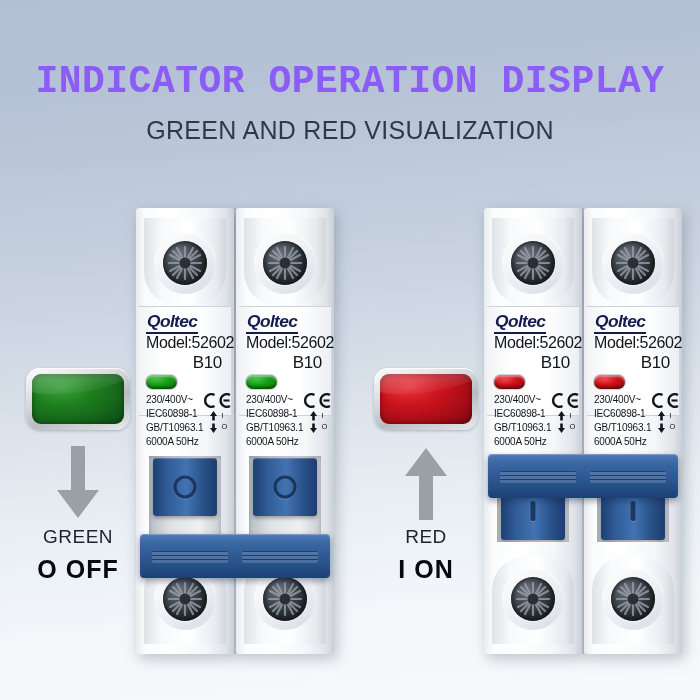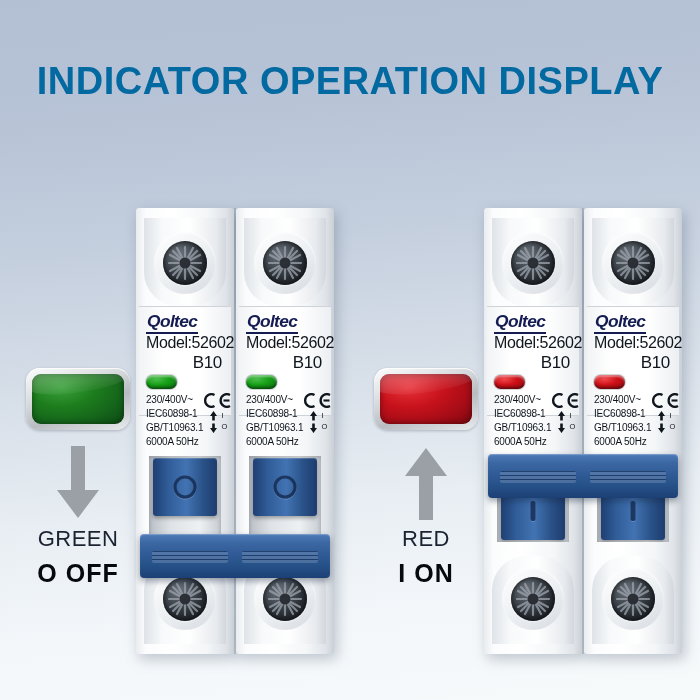--- a/index.html
+++ b/index.html
@@ -23,23 +23,24 @@
   
   .header {
     position: absolute;
     top: 62px; left: 0; width: 700px;
     text-align: center;
   }
   .title {
     font-size: 38px;
     font-weight: 700;
     letter-spacing: 0.5px;
-    color: #0369a1;
+    color: #8b5cf6;
     line-height: 1.05;
     white-space: nowrap;
+    font-family: Liberation Mono, monospace;
   }
   .subtitle {
     margin-top: 14px;
     font-size: 25px;
     font-weight: 400;
     letter-spacing: 0.3px;
     color: #30394a;
     white-space: nowrap;
   }
 
@@ -79,21 +80,21 @@
     left: -12%; top: -38%;
     width: 128%; height: 74%;
     background: linear-gradient(to bottom, rgba(255,255,255,.40), rgba(255,255,255,.04));
     transform: rotate(-9deg);
     border-radius: 50% 50% 46% 46%;
   }
 
   .arrow { margin: 16px auto 0; width: 46px; height: 74px; display: block; }
   .state-color {
     margin-top: 6px;
-    font-size: 22px;
+    font-size: 19px;
     letter-spacing: .5px;
     color: #1b2330;
   }
   .state-mode {
     margin-top: 7px;
     font-size: 25px;
     font-weight: 700;
     letter-spacing: 1px;
     color: #06090e;
   }
@@ -297,20 +298,21 @@
     left: 98px;
     background: linear-gradient(to bottom, rgba(120,130,145,.30), rgba(150,160,172,.50));
     z-index: 3;
   }
 </style>
 </head>
 <body>
 
 <div class="header">
   <div class="title">INDICATOR OPERATION DISPLAY</div>
+  <div class="subtitle">GREEN AND RED VISUALIZATION</div>
 </div>
 
 <div class="scene">
 
   <div class="swatch-group green">
     <div class="bezel">
       <div class="lamp green"></div>
     </div>
     <svg class="arrow" viewBox="0 0 46 74">
       <path d="M16 0 H30 V44 H44 L23 72 L2 44 H16 Z" fill="#9aa0a6"></path>

